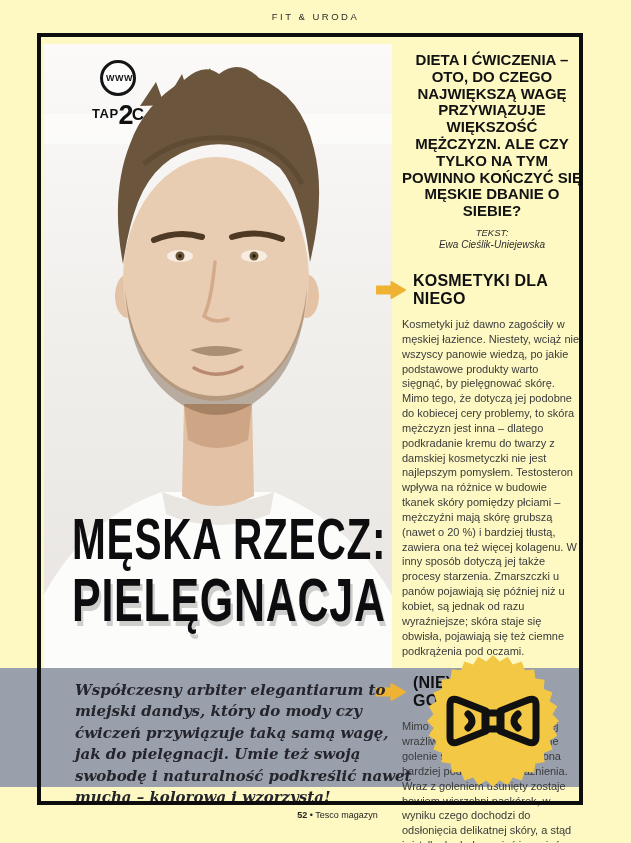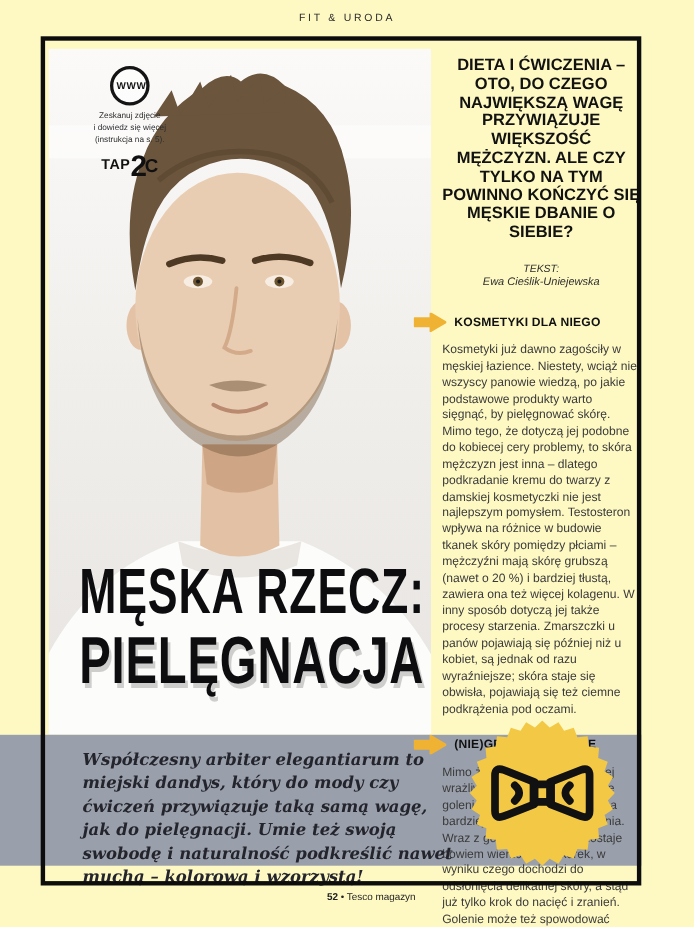--- a/index.html
+++ b/index.html
@@ -33,27 +33,27 @@
   
   .title{position:absolute;left:72px;top:505px;z-index:4;}
   .title .l{height:60px;}
   .title .t{display:inline-block;white-space:nowrap;font-weight:900;color:#0d0d10;
             transform-origin:left top;letter-spacing:1px;}
   .title .t1{font-size:52px;transform:scale(.78,1.12);}
   .title .t2{font-size:55px;transform:scale(.78,1.10);text-shadow:3px 4px 0 rgba(0,0,0,.18);}
   
   .col{position:absolute;left:402px;top:52px;width:180px;z-index:3;}
   .intro{font-size:15px;font-weight:bold;line-height:1.12;text-align:center;color:#121212;}
-  .byline{margin-top:19px;text-align:center;font-style:italic;color:#2c2c2c;}
+  .byline{margin-top:7px;text-align:center;font-style:italic;color:#2c2c2c;}
   .byline .bl{font-size:9.5px;}
   .byline .bn{font-size:10px;margin-top:1px;}
   .sec-head{display:flex;align-items:center;gap:7px;margin-left:-26px;}
   .sec-head.first{margin-top:22px;}
   .sec-head.second{margin-top:16px;}
-  .sec-head h2{margin:0;font-size:11px;letter-spacing:.2px;color:#101010;}
+  .sec-head h2{margin:0;font-size:16px;letter-spacing:.2px;color:#101010;}
   .sec-body{margin-top:9px;font-size:11px;line-height:1.35;color:#3a3a3a;}
   .arrow{flex:0 0 auto;}
 </style>
 </head>
 <body>
 
 <div class="page">
 
   <div class="kicker">FIT &amp; URODA</div>
 
@@ -100,25 +100,20 @@
       <path d="M79 220 Q66 150 86 100 Q100 60 140 36 Q160 18 175 30 Q195 14 215 34 Q258 52 270 105 Q282 152 266 218 Q258 150 236 124 Q198 94 158 102 Q112 112 94 158 Q84 184 79 220 Z" fill="#6b553d"></path>
       <path d="M96 62 L112 38 L120 60 L138 30 L146 54 L166 24 L172 48 L192 26 L196 50 L216 36 L214 58 Z" fill="#6b553d"></path>
       <path d="M100 120 Q140 86 200 96 Q240 104 258 140" stroke="#57432e" stroke-width="5" fill="none" opacity="0.6"></path>
     </svg>
   </div>
 
   <div class="scan">
     <div class="www-circle">
       <span>WWW</span>
     </div>
-    <div class="scan-lines">
-      <div>Zeskanuj zdjęcie</div>
-      <div>i dowiedz się więcej</div>
-      <div>(instrukcja na s. 5).</div>
-    </div>
     <div class="tap2c">
       <span class="tap">TAP</span><span class="two">2</span><span class="c">C</span>
     </div>
   </div>
 
   <div class="title">
     <div class="l"><span class="t t1">MĘSKA RZECZ:</span></div>
     <div class="l"><span class="t t2">PIELĘGNACJA</span></div>
   </div>
 

